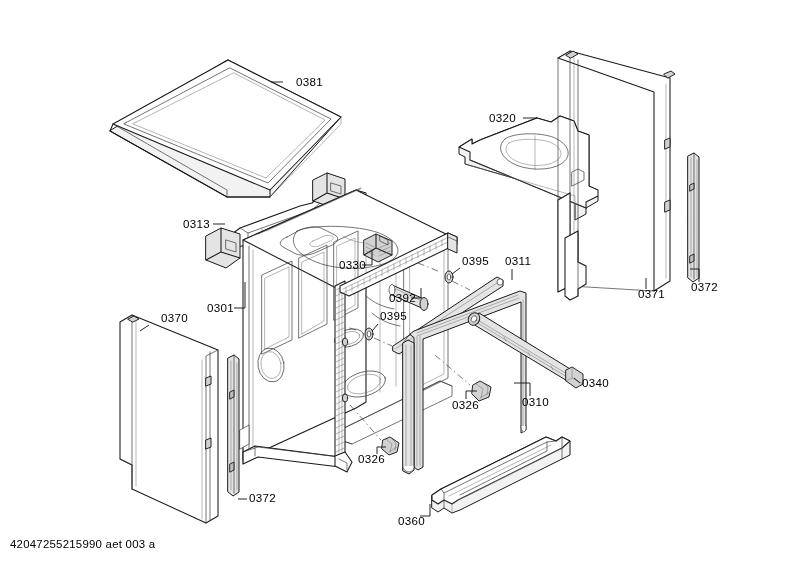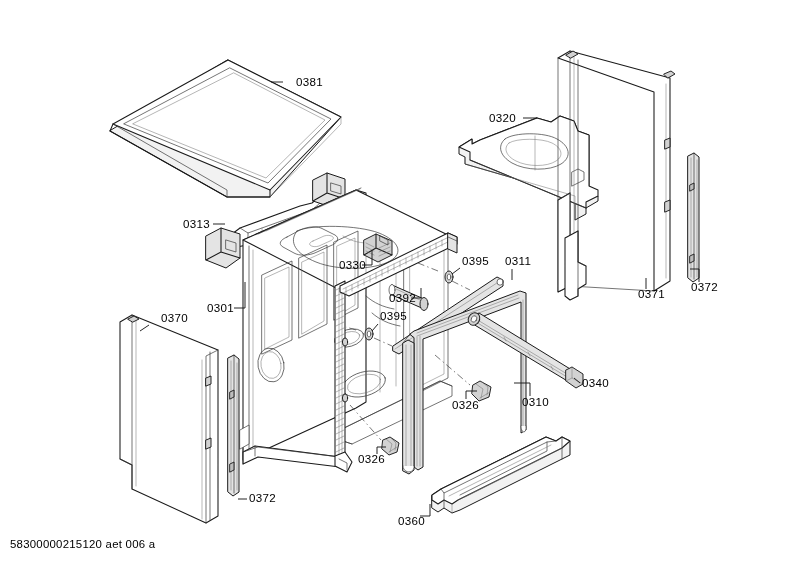--- a/index.html
+++ b/index.html
@@ -445,15 +445,15 @@
     <text class="lbl" x="358" y="463">0326</text>
     <text class="lbl" x="398" y="525">0360</text>
     <text class="lbl" x="161" y="322">0370</text>
     <text class="lbl" x="249" y="502">0372</text>
     <text class="lbl" x="638" y="298">0371</text>
     <text class="lbl" x="691" y="291">0372</text>
   </g>
 
 </svg>
 
-<div class="footer-txt">58300000215120 aet 006 a</div>
+<div class="footer-txt">42047255215990 aet 003 a</div>
 
 </div>
 
 </body></html>

